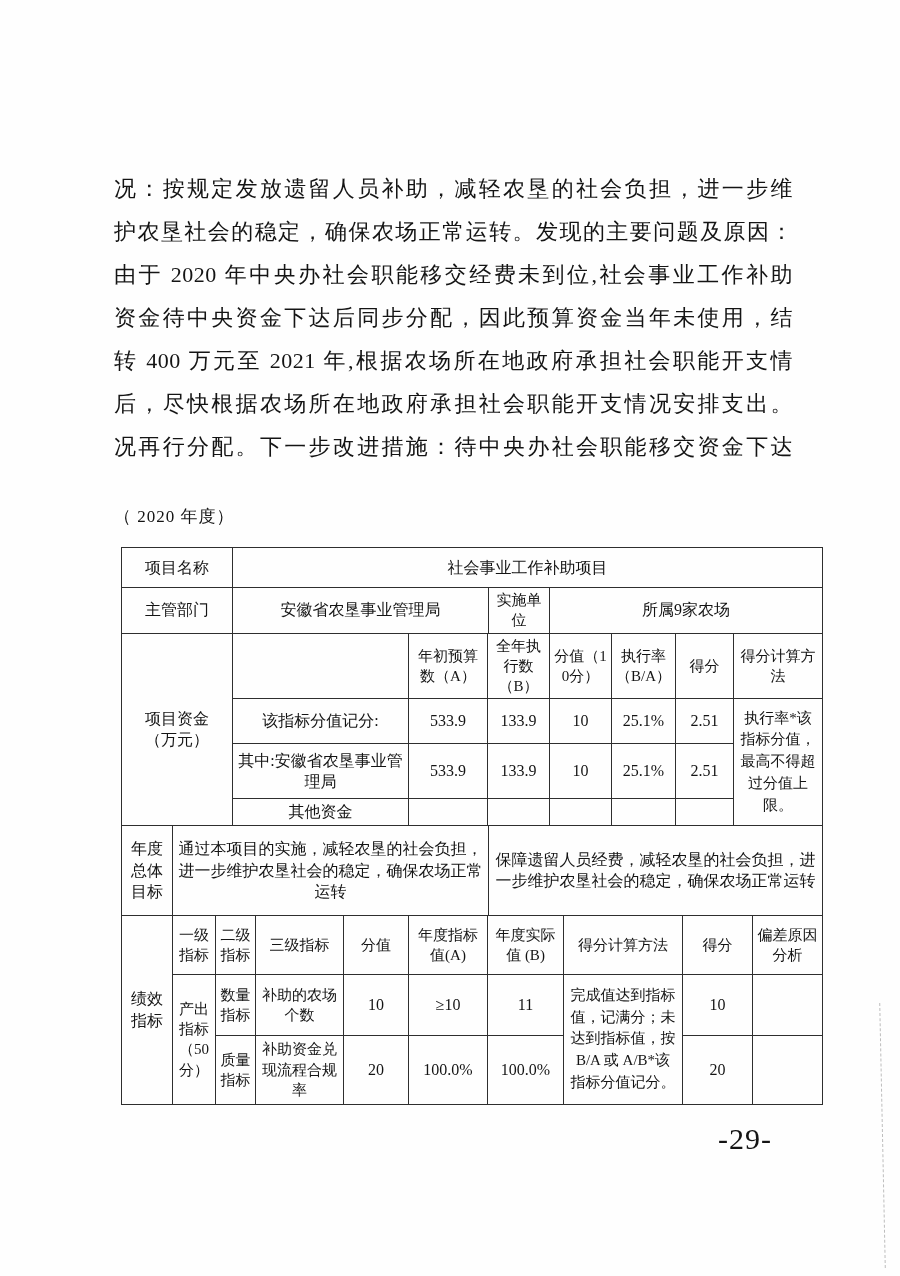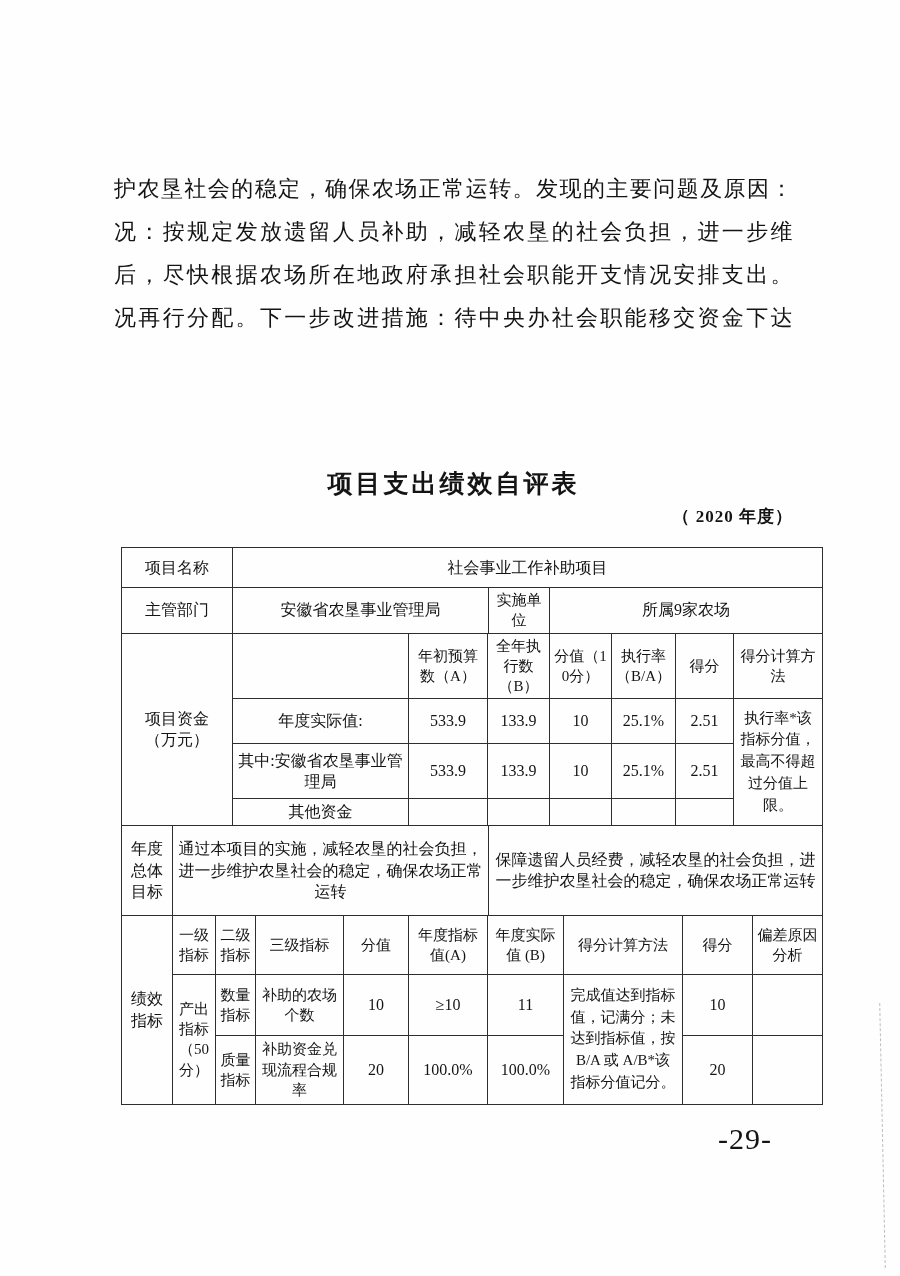--- a/index.html
+++ b/index.html
@@ -17,21 +17,21 @@
   .bodytext .line{
     text-align:justify;text-align-last:justify;
     white-space:normal;height:43px;overflow:hidden;
   }
   .doc-title{
     position:absolute;left:114px;top:467px;width:679px;
     text-align:center;font-size:25px;font-weight:bold;letter-spacing:3px;
   }
   .doc-subtitle{
     position:absolute;left:114px;top:505px;width:679px;
-    text-align:right;font-size:17px;letter-spacing:1px;font-weight:bold;
+    text-align:left;font-size:17px;letter-spacing:1px;
   }
   
   .tablewrap{position:absolute;left:121px;top:547px;width:701px;}
   table{border-collapse:collapse;table-layout:fixed;width:701px;}
   table + table{margin-top:-1px;}
   td{
     border:1.5px solid #2e2e2e;
     font-size:16px;text-align:center;vertical-align:middle;
     padding:2px 3px;line-height:1.35;
     overflow:hidden;word-break:break-all;
@@ -47,27 +47,29 @@
     position:absolute;left:882px;top:1003px;height:265px;width:0;
     border-left:1.5px dashed #bdbdbd;transform:rotate(-1.2deg);
   }
 </style>
 </head>
 <body>
 
 <div class="page">
 
   <div class="bodytext">
+    <div class="line">况：按规定发放遗留人员补助，减轻农垦的社会负担，进一步维</div>
     <div class="line">护农垦社会的稳定，确保农场正常运转。发现的主要问题及原因：</div>
-    <div class="line">况：按规定发放遗留人员补助，减轻农垦的社会负担，进一步维</div>
+    <div class="line">由于 2020 年中央办社会职能移交经费未到位,社会事业工作补助</div>
+    <div class="line">资金待中央资金下达后同步分配，因此预算资金当年未使用，结</div>
+    <div class="line">转 400 万元至 2021 年,根据农场所在地政府承担社会职能开支情</div>
     <div class="line">后，尽快根据农场所在地政府承担社会职能开支情况安排支出。</div>
     <div class="line">况再行分配。下一步改进措施：待中央办社会职能移交资金下达</div>
   </div>
 
-  <div class="doc-title">项目支出绩效自评表</div>
   <div class="doc-subtitle">（ 2020 年度）</div>
 
   <div class="tablewrap">
 
     <table>
       <colgroup>
           <col style="width:111px">
           <col style="width:256px">
           <col style="width:61px">
           <col style="width:273px">
@@ -103,21 +105,21 @@
 （万元）</td>
         <td></td>
         <td class="small">年初预算数（A）</td>
         <td class="small">全年执行数（B）</td>
         <td class="small">分值（10分）</td>
         <td class="small">执行率（B/A）</td>
         <td class="small">得分</td>
         <td class="small">得分计算方法</td>
       </tr>
       <tr style="height:45px">
-        <td>年度实际值:</td>
+        <td>该指标分值记分:</td>
         <td>533.9</td>
         <td>133.9</td>
         <td>10</td>
         <td>25.1%</td>
         <td>2.51</td>
         <td rowspan="3" class="small leftnote">执行率*该指标分值，最高不得超过分值上限。</td>
       </tr>
       <tr style="height:55px">
         <td>其中:安徽省农垦事业管理局</td>
         <td>533.9</td>

